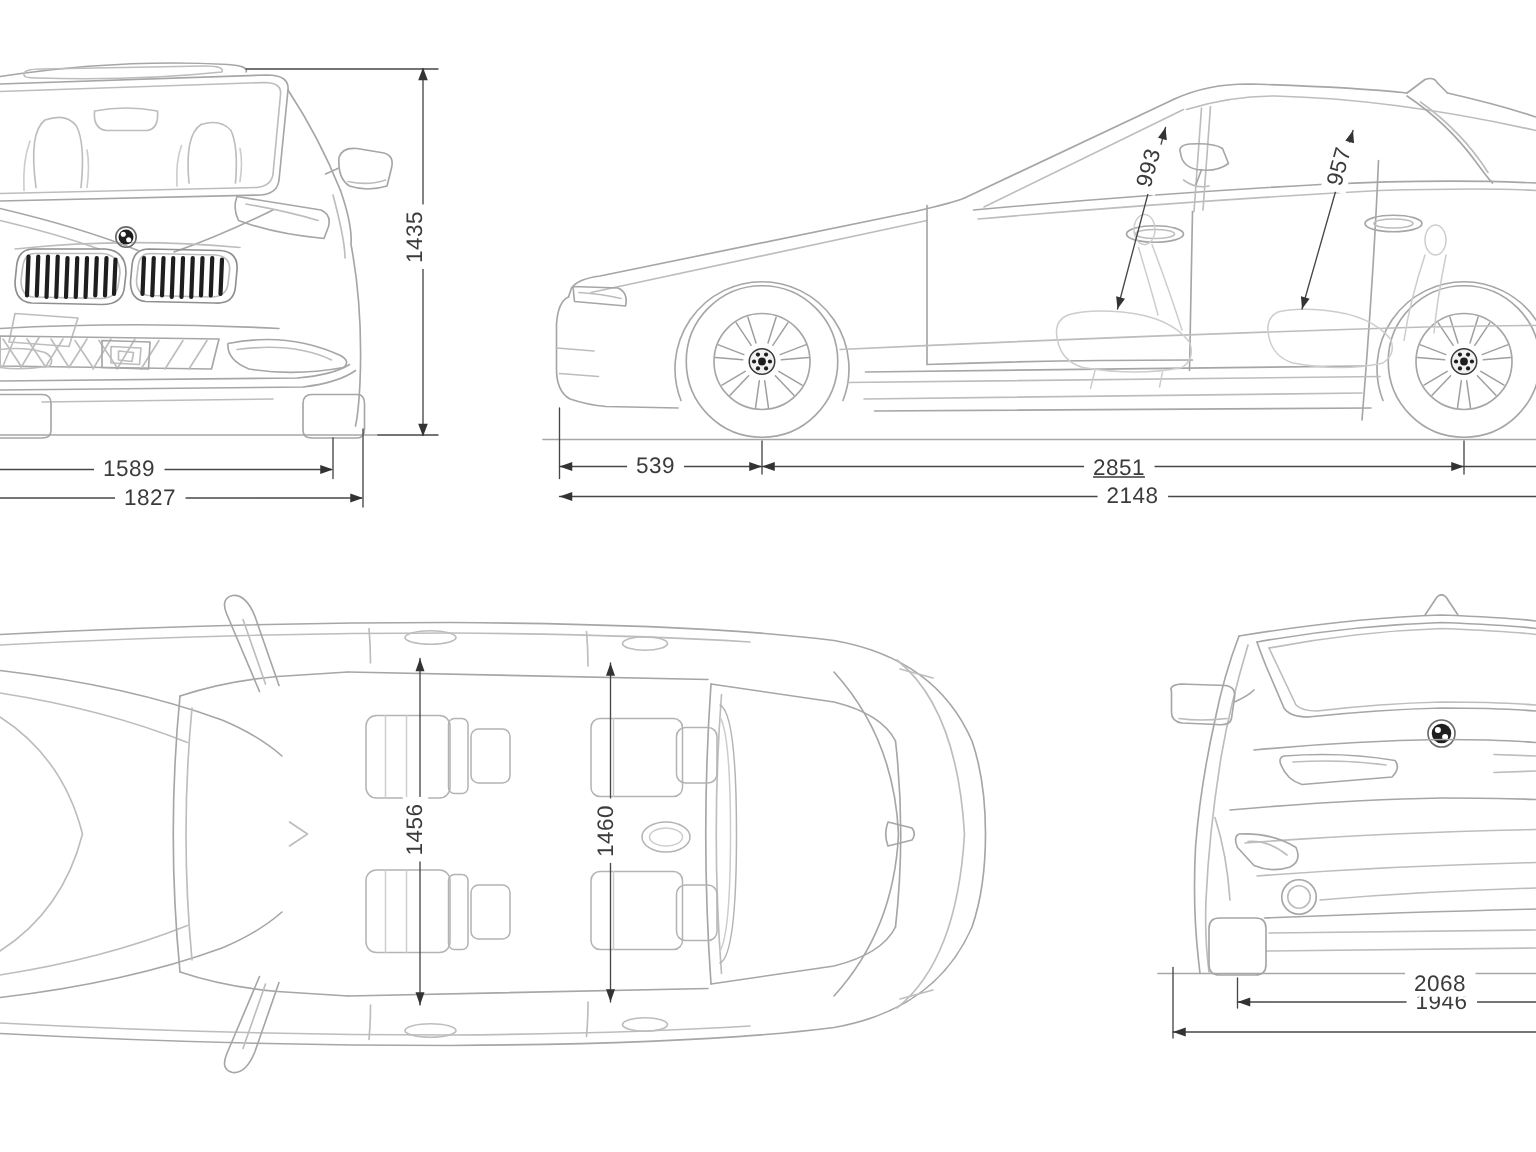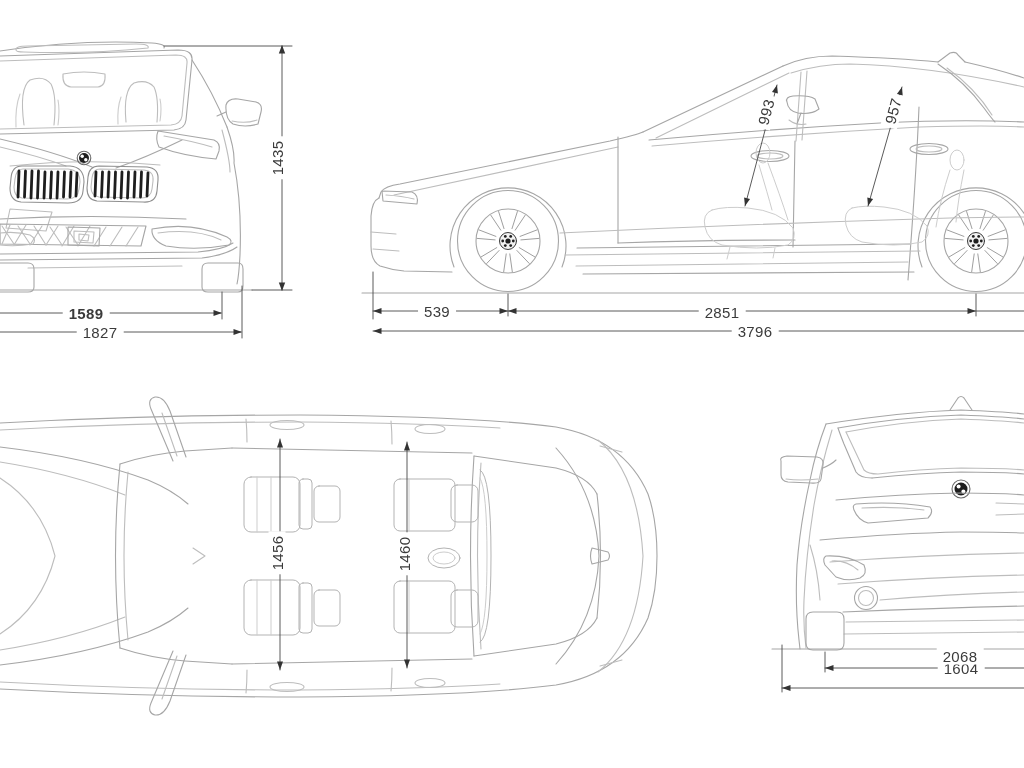--- a/index.html
+++ b/index.html
@@ -343,28 +343,28 @@
     <path d="M825,668 L1024,668"></path>
     <path d="M782,688 L1024,688"></path>
     <g fill="#333333" stroke="none">
       <path d="M825,668 l8.5,-3 v6 Z"></path>
       <path d="M782,688 l8.5,-3 v6 Z"></path>
     </g>
   </g>
 </svg>
 
 <span class="dim-label v" style="left:277px; top:158px;">1435</span>
-<span class="dim-label" style="left:86px; top:313px;font-weight:bold;">1589</span>
+<span class="dim-label" style="left:86px; top:313px;">1589</span>
 <span class="dim-label" style="left:88px; top:332px;margin-left:12px;">1827</span>
 
 <span class="dim-label t" style="left:766px; top:112px;">993</span>
 <span class="dim-label t" style="left:893px; top:111px;">957</span>
 <span class="dim-label" style="left:437px; top:311px;">539</span>
-<span class="dim-label" style="left:722px; top:312px;">2851</span>
-<span class="dim-label" style="left:755px; top:331px;">3796</span>
+<span class="dim-label" style="left:746px; top:312px;text-decoration:underline;">2851</span>
+<span class="dim-label" style="left:755px; top:331px;">2148</span>
 
 <span class="dim-label v" style="left:277px; top:553px;">1456</span>
 <span class="dim-label v" style="left:404px; top:554px;">1460</span>
 
-<span class="dim-label" style="left:961px; top:668px;">1604</span>
+<span class="dim-label" style="left:961px; top:668px;">1946</span>
 <span class="dim-label" style="left:960px; top:656px;">2068</span>
 
 </div>
 
 </body></html>

